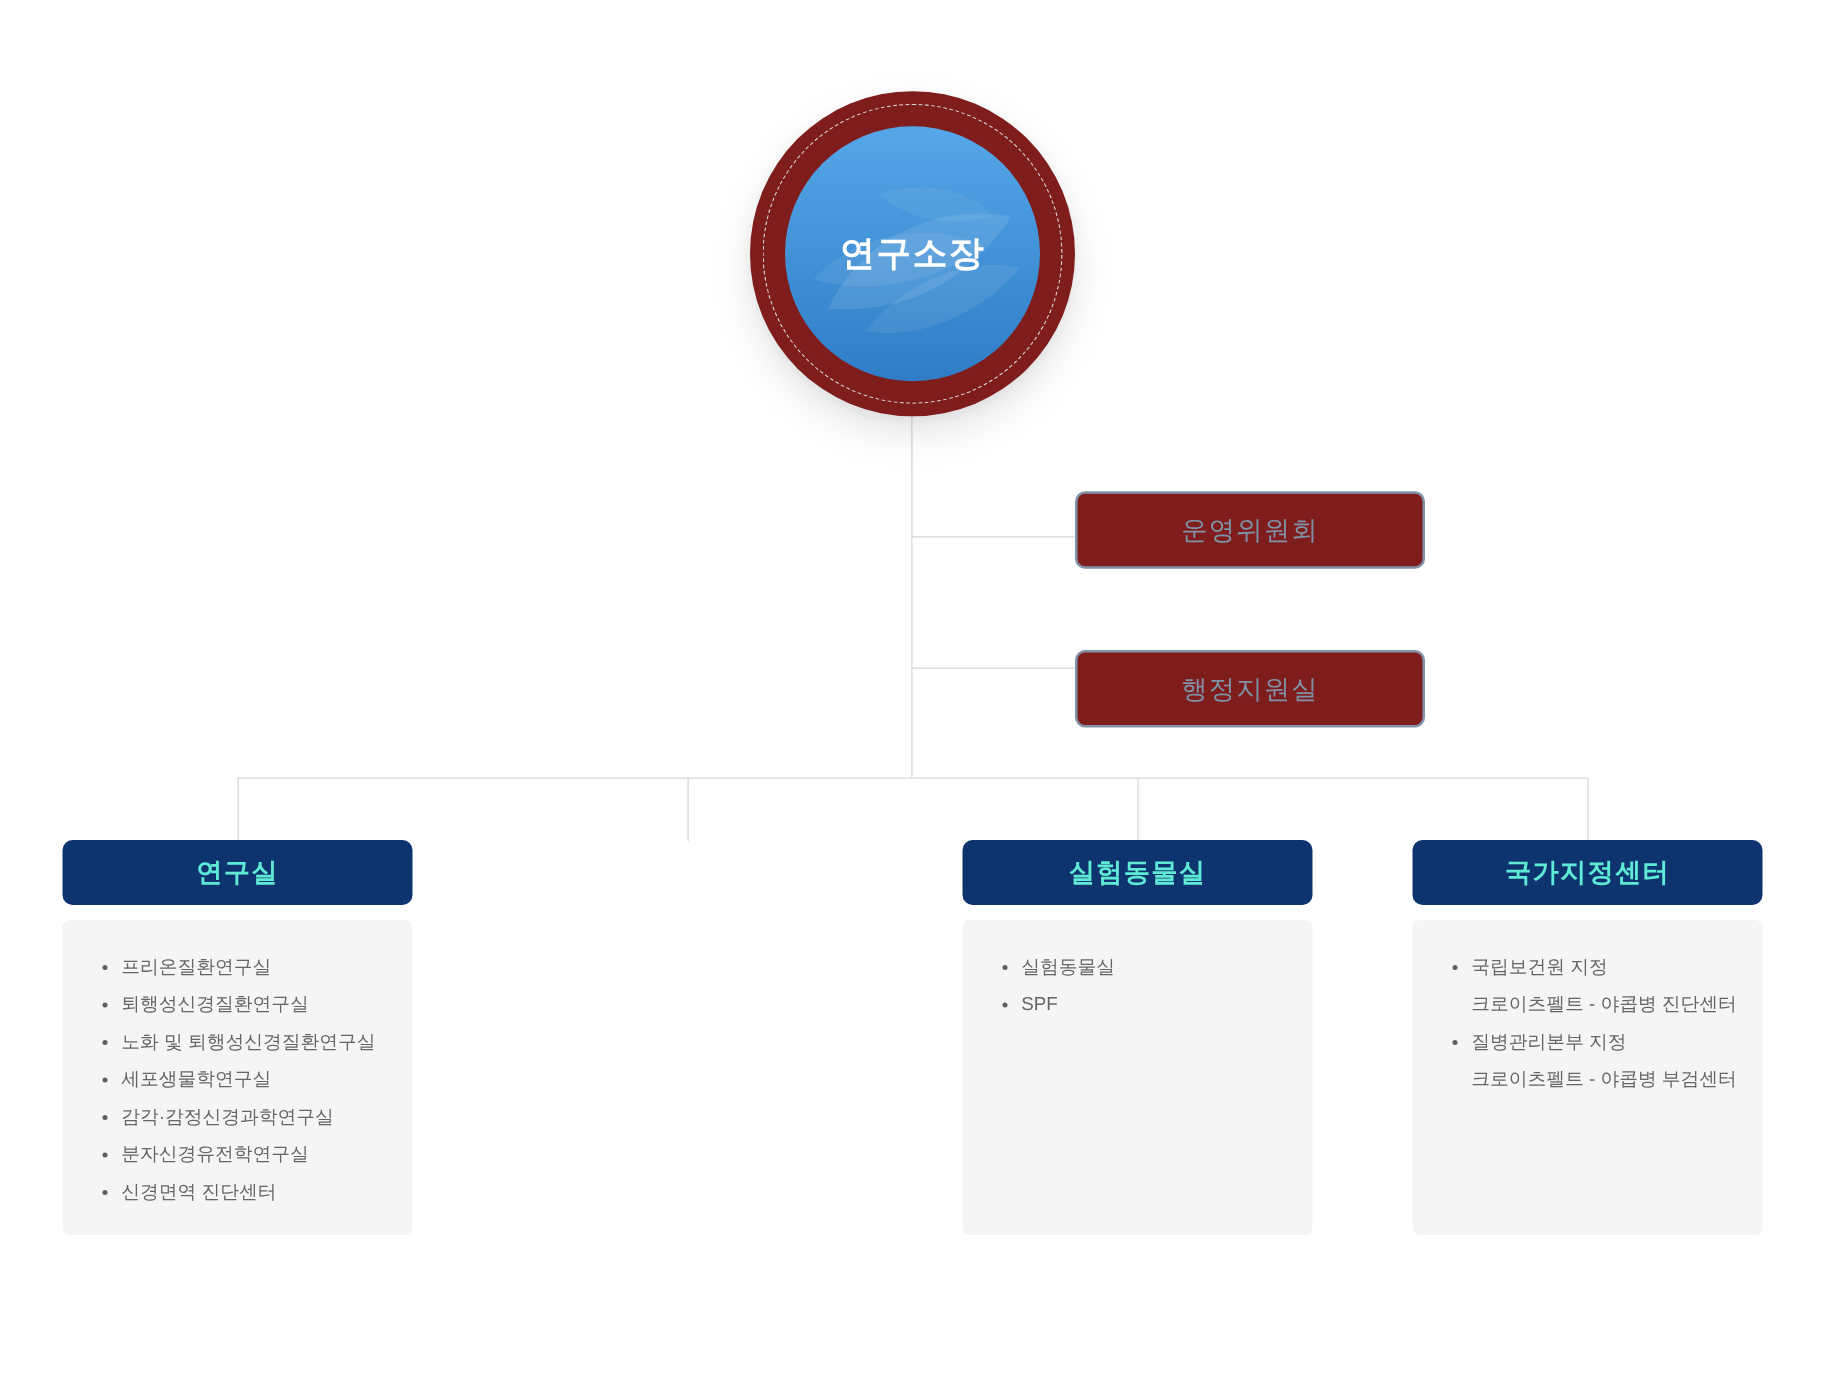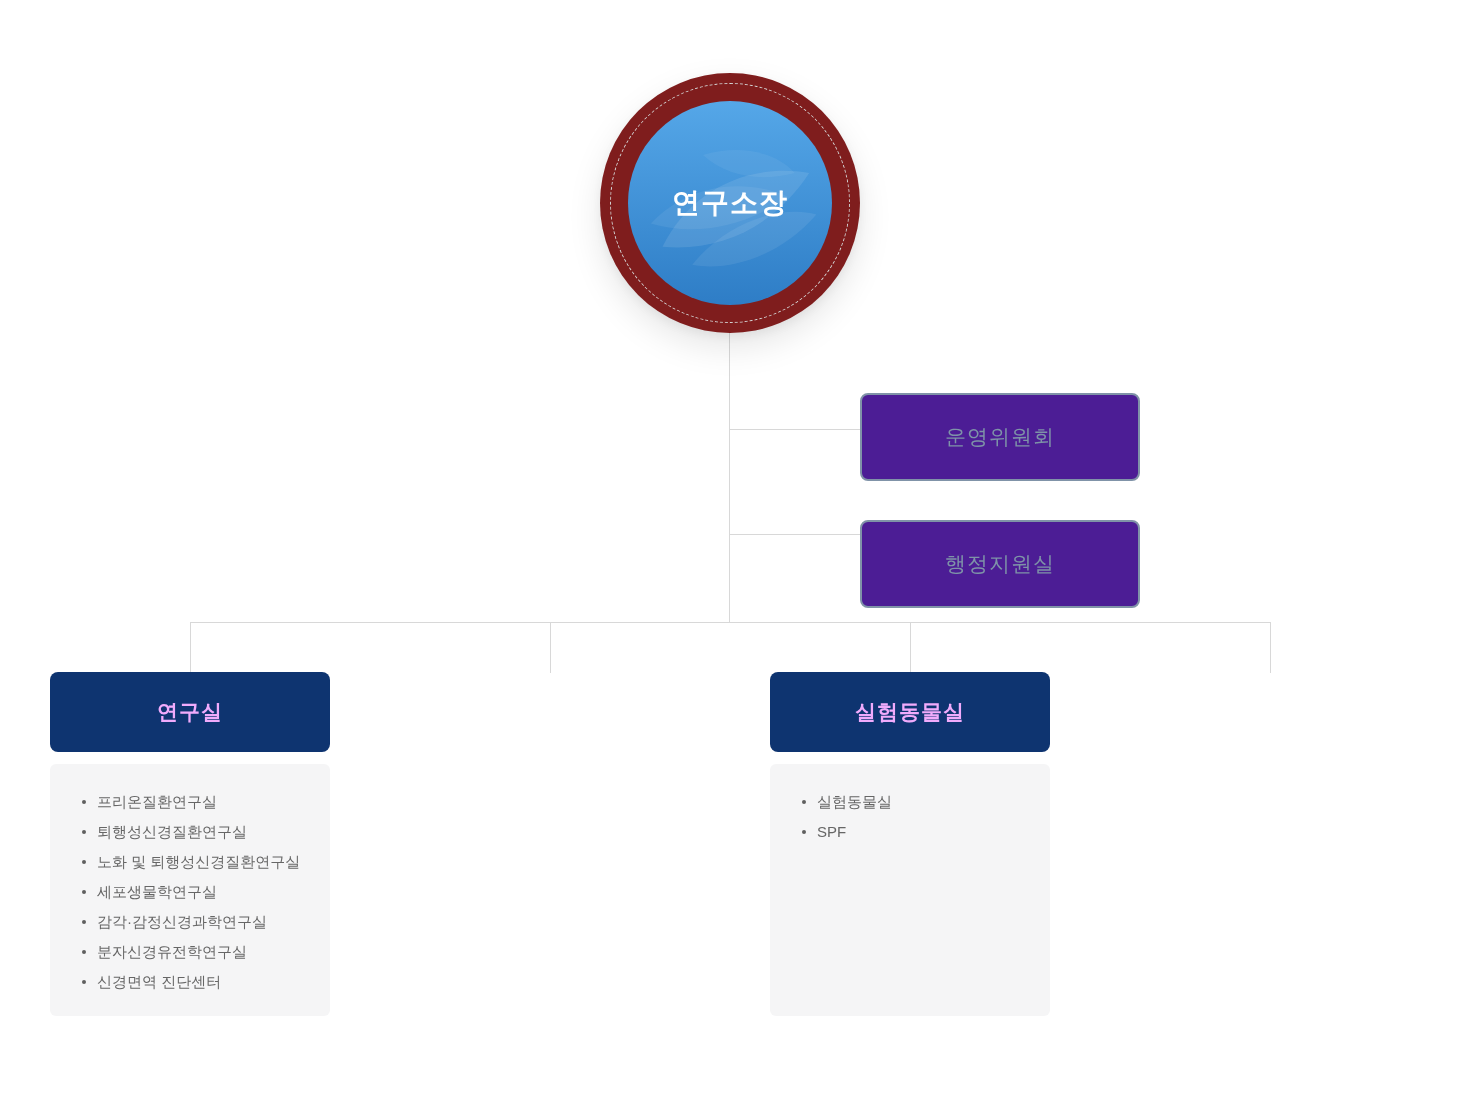--- a/index.html
+++ b/index.html
@@ -25,31 +25,31 @@
   .director{position:absolute;left:600px;top:73px;width:260px;height:260px;border-radius:50%;
     background:#7f1d1d;box-shadow:0 14px 34px rgba(0,0,0,.10),0 4px 10px rgba(0,0,0,.05);}
   .director .ring{position:absolute;inset:10px;border:1px dashed #d4d4d4;border-radius:50%;}
   .director .blue{position:absolute;inset:28px;border-radius:50%;overflow:hidden;
     background:linear-gradient(180deg,var(--circle-top),var(--circle-bottom));
     display:flex;align-items:center;justify-content:center;}
   .director .blue .emblem{position:absolute;left:50%;top:50%;transform:translate(-50%,-46%);}
   .director .label{position:relative;color:#ffffff;font-size:28px;font-weight:600;letter-spacing:1px;}
 
   
-  .side-box{position:absolute;left:860px;width:280px;height:88px;background:#4c1d95;
+  .side-box{position:absolute;left:860px;width:280px;height:62px;background:#7f1d1d;
     border:2px solid var(--slate);border-radius:8px;box-sizing:border-box;
     display:flex;align-items:center;justify-content:center;}
   .side-box span{color:var(--slate-text);font-size:21px;font-weight:500;letter-spacing:1px;}
 
   
   .col{position:absolute;top:672px;width:280px;}
-  .col-head{height:80px;background:var(--navy);border-radius:8px;
+  .col-head{height:52px;background:var(--navy);border-radius:8px;
     display:flex;align-items:center;justify-content:center;
-    color:#f0abfc;font-size:21px;font-weight:700;letter-spacing:1px;}
-  .col-panel{margin-top:12px;height:252px;background:var(--panel-bg);border-radius:6px;box-sizing:border-box;text-align:center;}
+    color:#5eead4;font-size:21px;font-weight:700;letter-spacing:1px;}
+  .col-panel{margin-top:12px;height:252px;background:var(--panel-bg);border-radius:6px;box-sizing:border-box;}
   .col-panel ul{list-style:none;margin:0;padding:23px 18px 0 32px;}
   .col-panel li{display:flex;gap:11px;line-height:30px;font-size:15px;color:var(--item-text);}
   .col-panel .dot{width:4px;height:4px;border-radius:50%;background:#5f5f5f;margin-top:13px;flex-shrink:0;}
 </style>
 </head>
 <body>
 
 <div class="stage">
 
   <div class="line v" style="left:729px;top:333px;height:289px"></div>
@@ -126,14 +126,29 @@
             <span class="dot"></span>
             <span>실험동물실</span>
           </li>
           <li>
             <span class="dot"></span>
             <span>SPF</span>
           </li>
         </ul>
     </div>
   </div>
+  <div class="col" style="left:1130px">
+    <div class="col-head">국가지정센터</div>
+    <div class="col-panel">
+      <ul>
+          <li>
+            <span class="dot"></span>
+            <span>국립보건원 지정<br>크로이츠펠트 - 야콥병 진단센터</span>
+          </li>
+          <li>
+            <span class="dot"></span>
+            <span>질병관리본부 지정<br>크로이츠펠트 - 야콥병 부검센터</span>
+          </li>
+        </ul>
+    </div>
+  </div>
 
 </div>
 
 </body></html>

